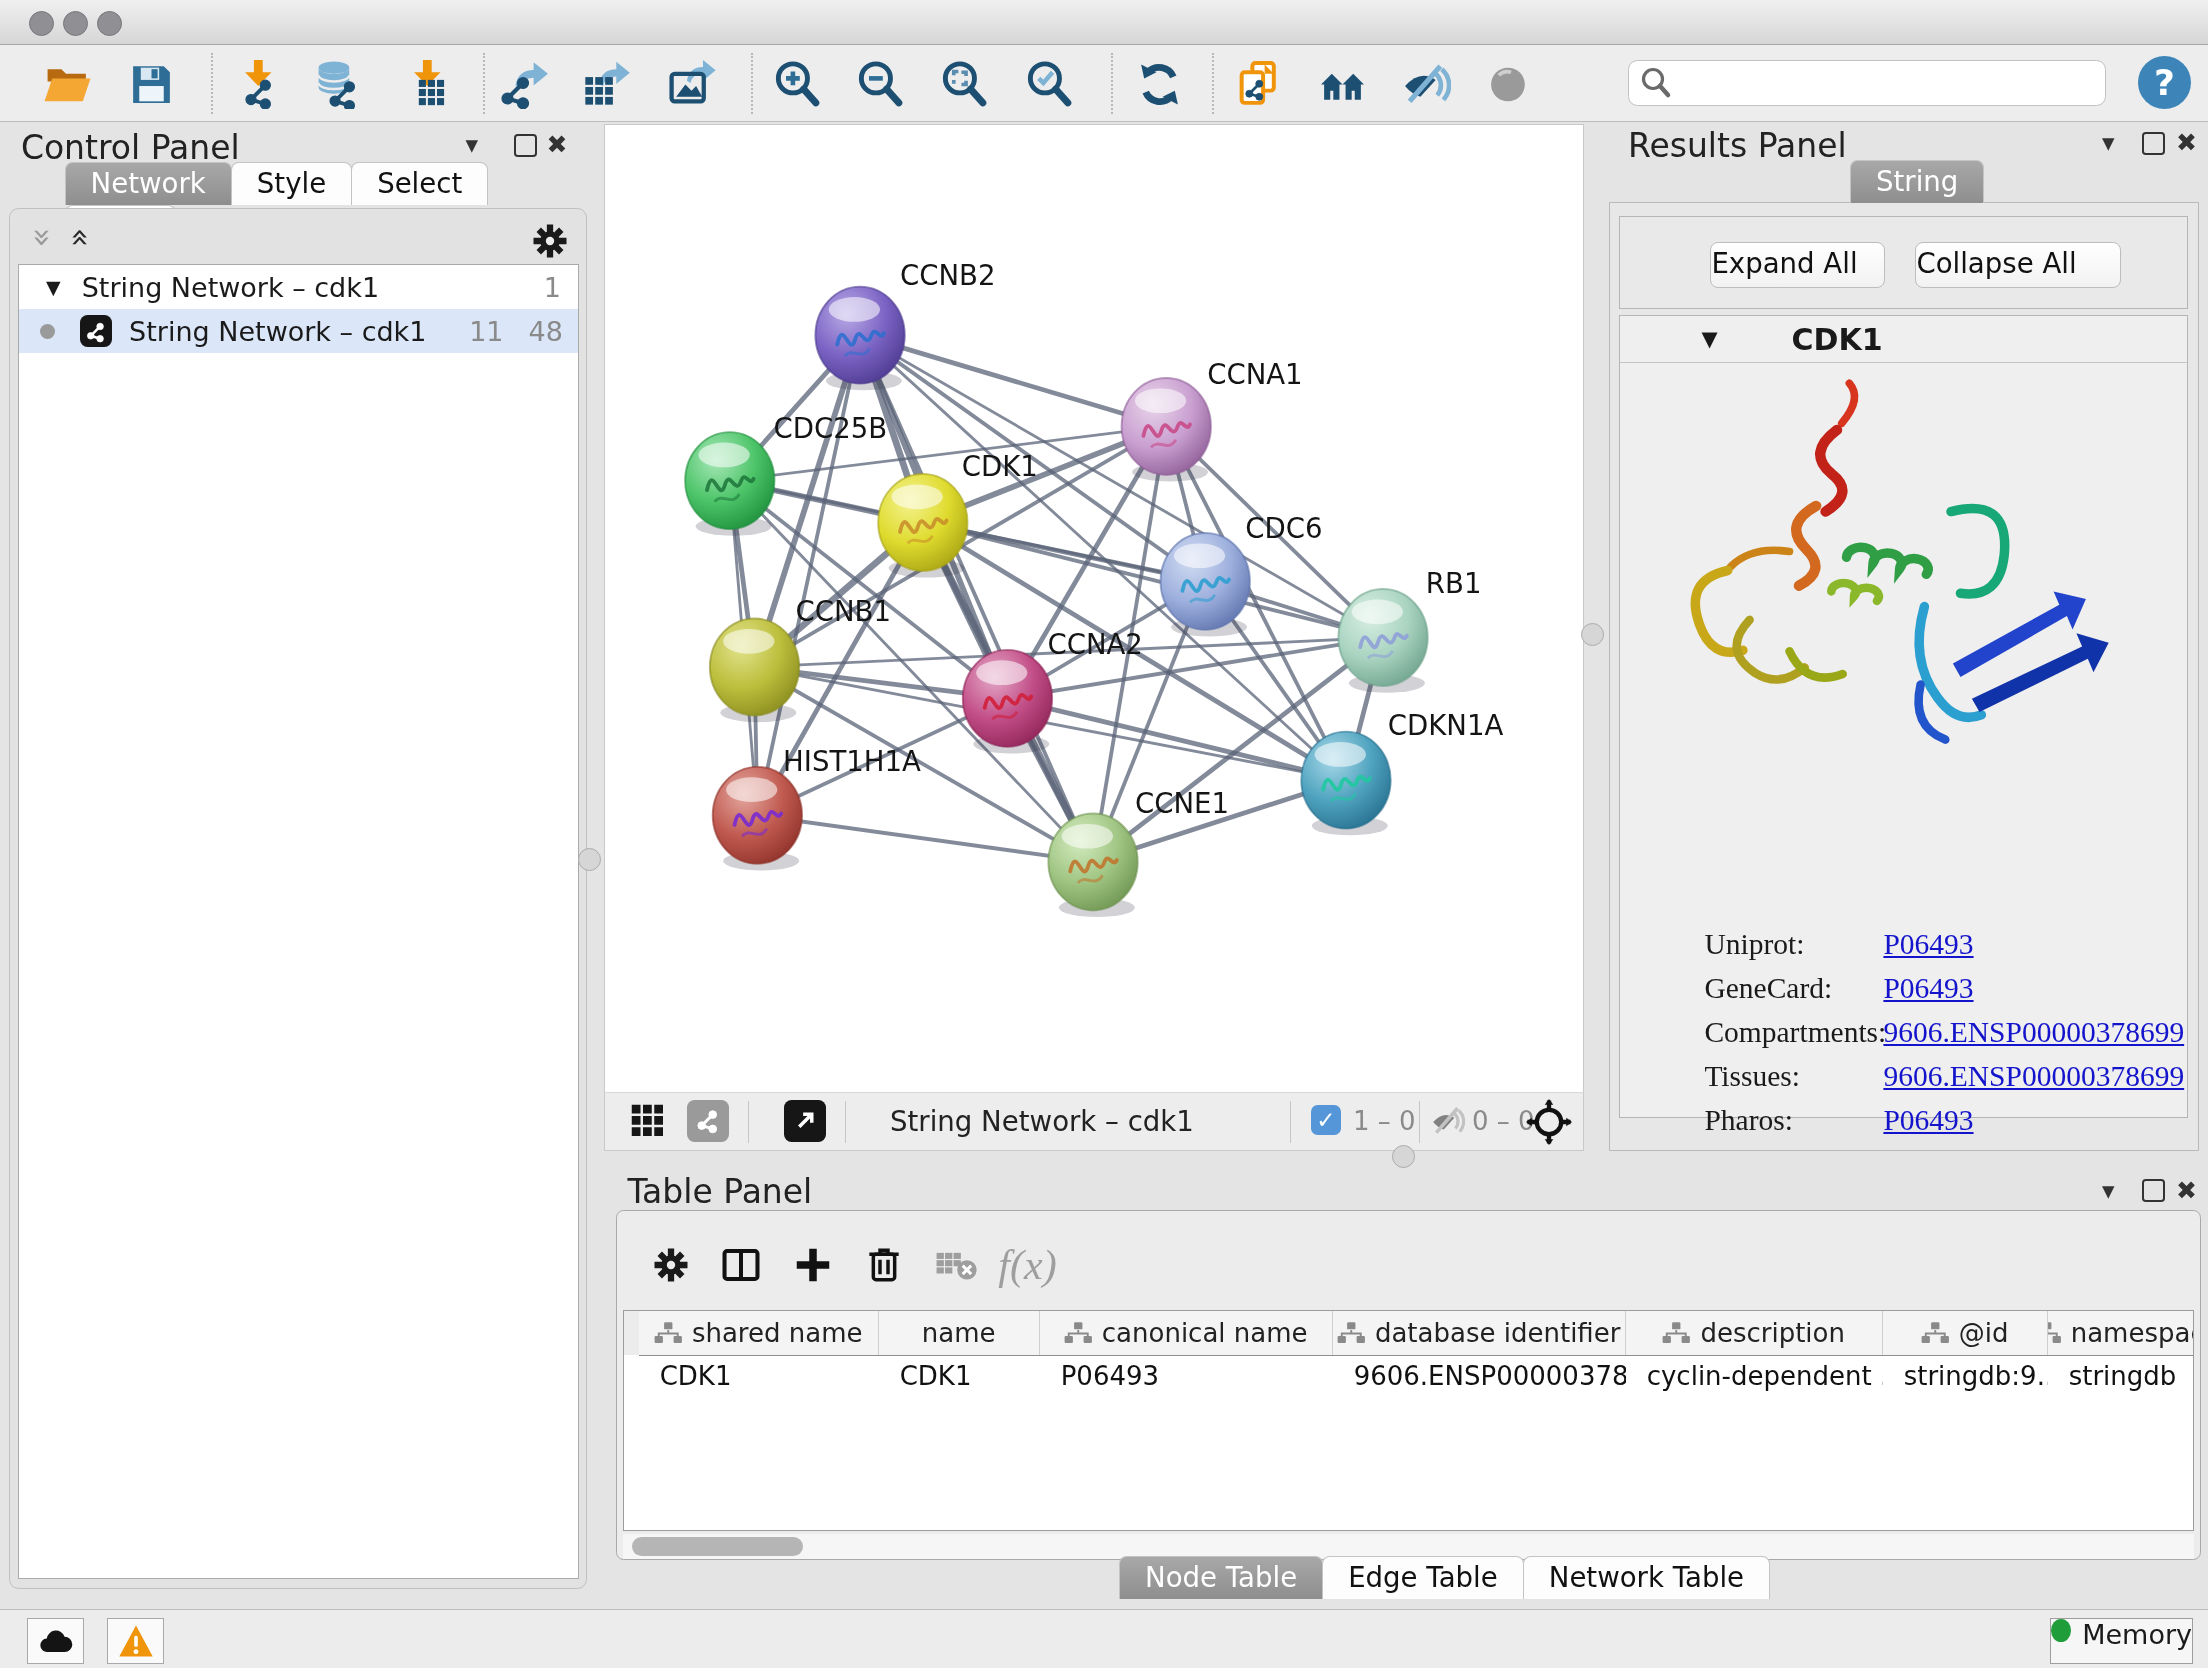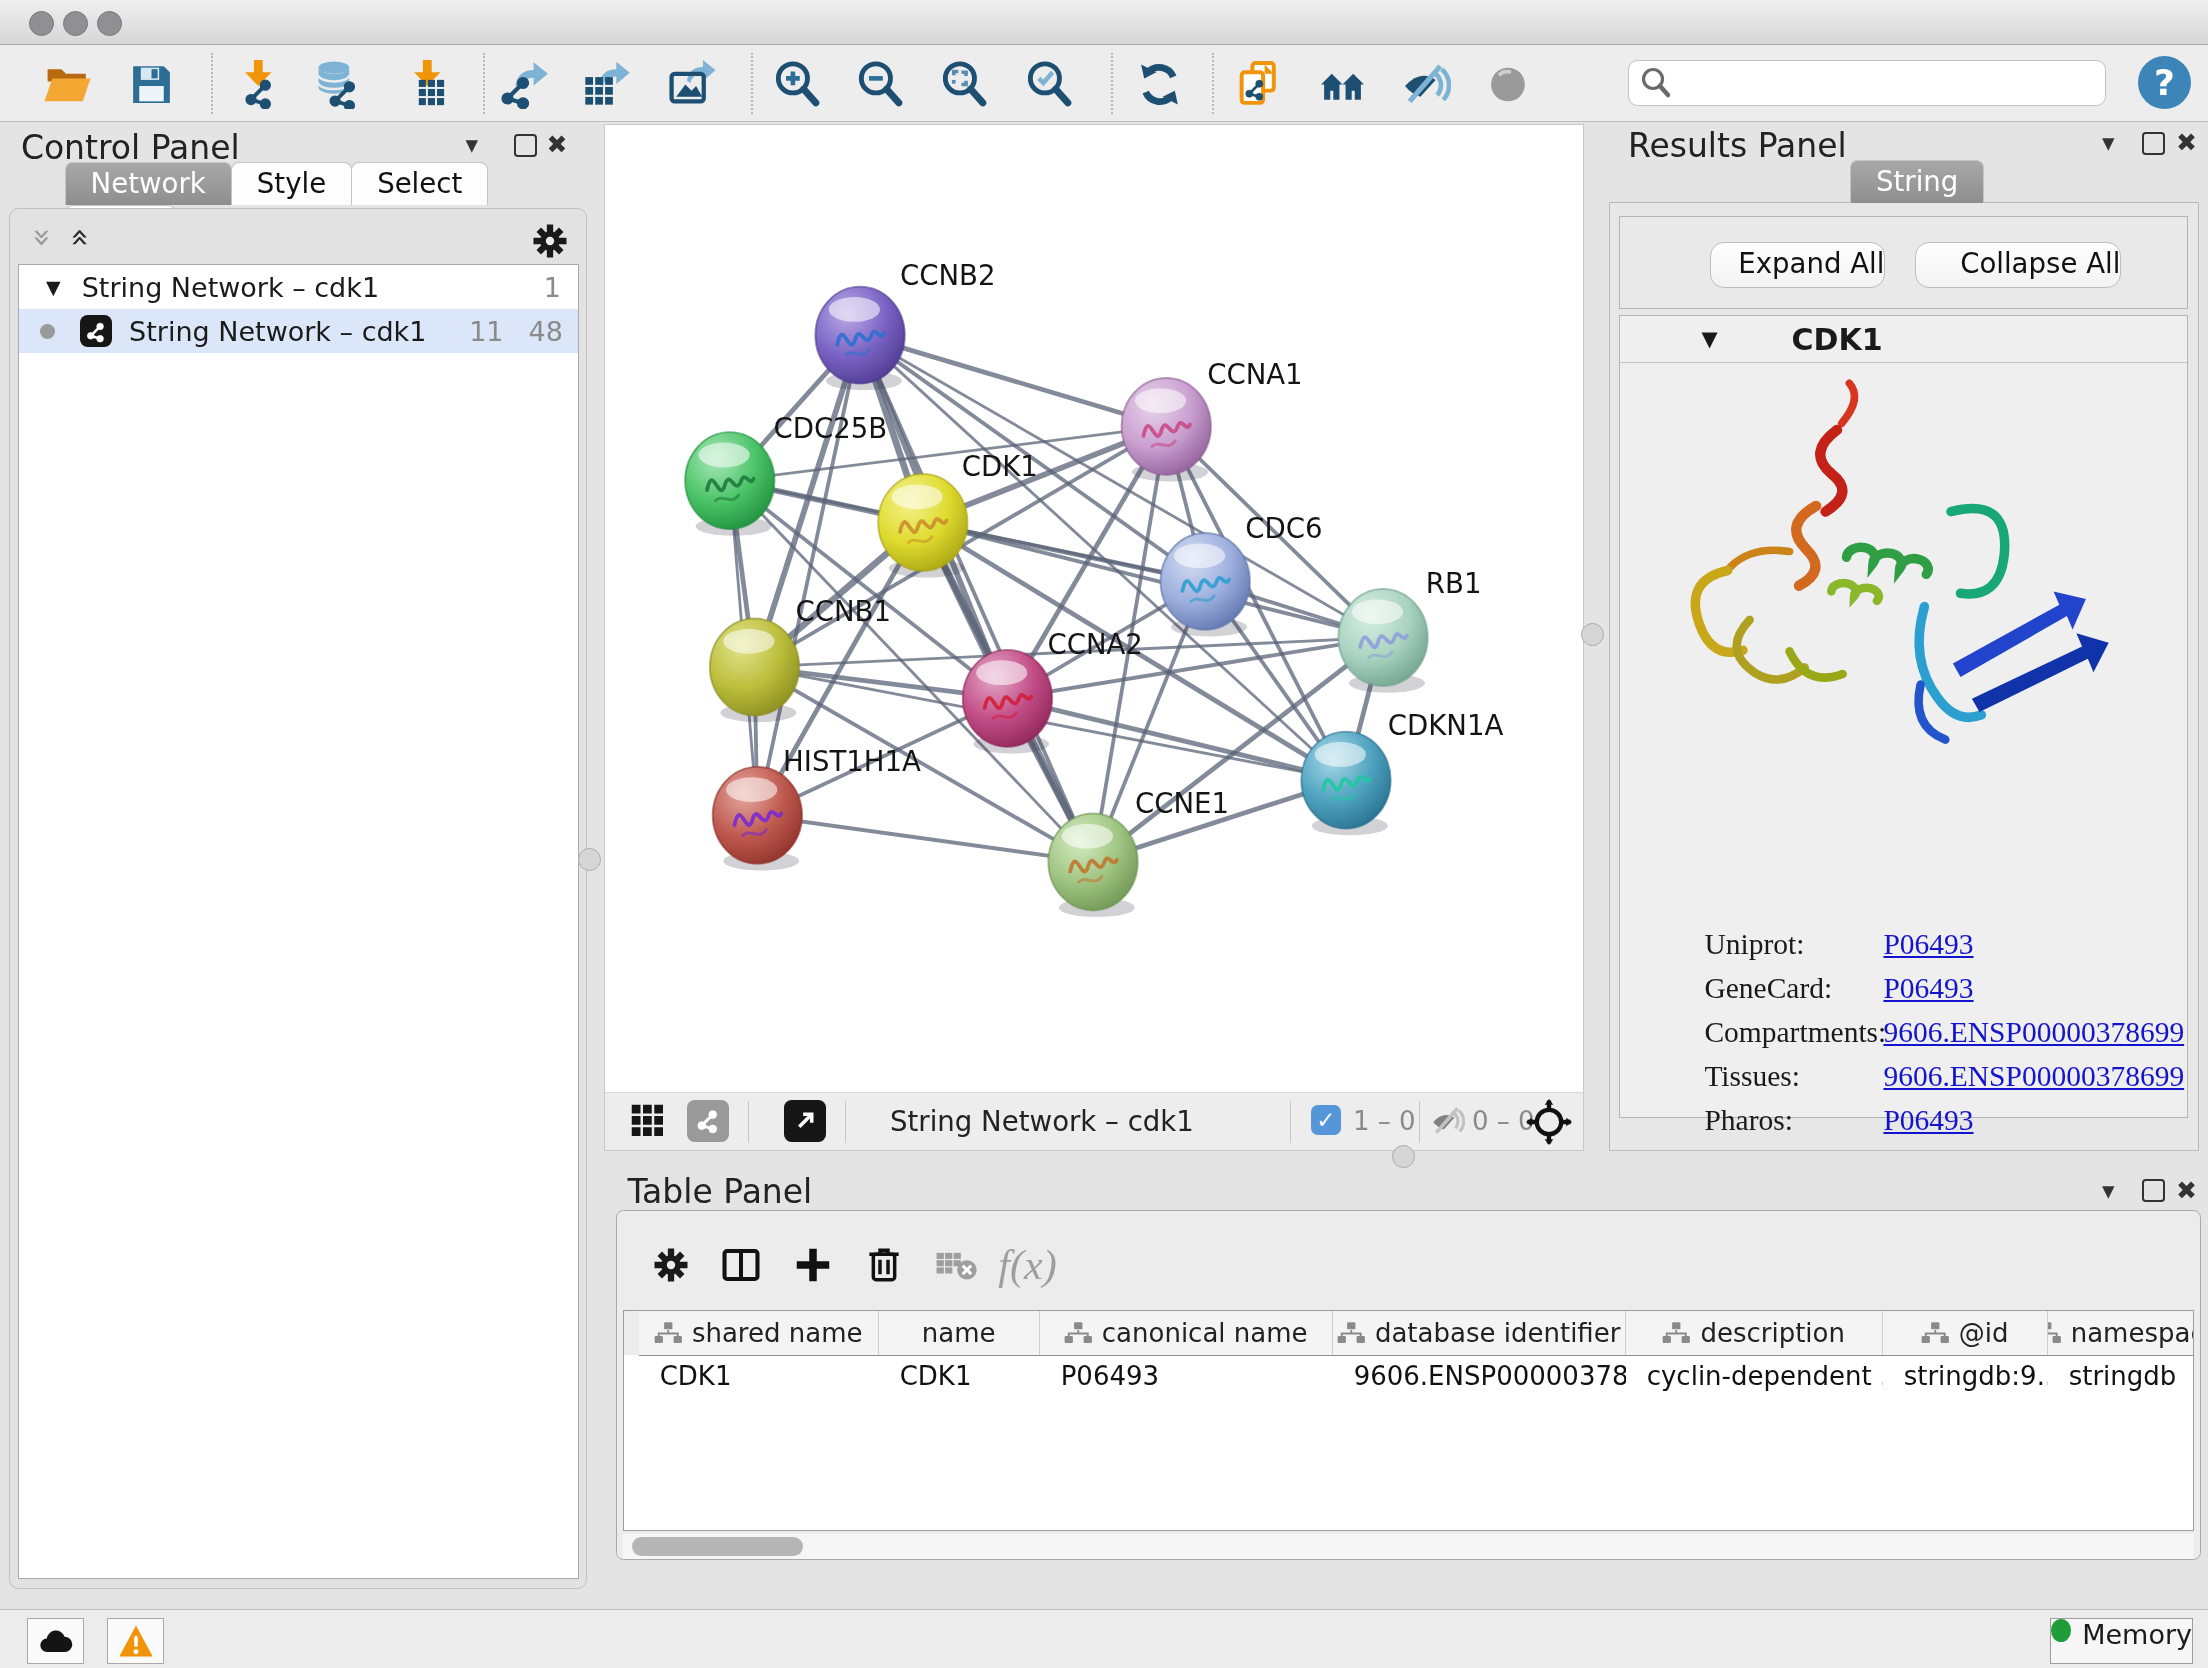--- a/index.html
+++ b/index.html
@@ -46,21 +46,21 @@
   .blackbox{background:#161616;border-radius:7.6px;width:42px;height:42px;display:flex;align-items:center;justify-content:center;}
   .graybox{background:#9a9a9a;border-radius:7.6px;width:42px;height:42px;display:flex;align-items:center;justify-content:center;}
   .badge-txt{font-size:26px;color:#8a8a8a;}
   #net-check{width:30px;height:30px;background:#5596d8;border-radius:6.7px;color:#fff;font-size:23px;
      display:flex;align-items:center;justify-content:center;}
   
   #results-panel{left:1607px;top:124px;width:593px;height:1027px;}
   #rp-box{position:absolute;left:1.9px;top:78px;width:588px;height:947px;background:#e7e7e7;border:1px solid #b9b9b9;}
   #rp-btnbox{position:absolute;left:9.5px;top:13.3px;right:9.5px;height:91px;border:1px solid #b5b5b5;background:#e9e9e9;}
   .rp-btn{position:absolute;top:25px;height:44px;line-height:42px;background:linear-gradient(#ffffff,#f2f2f2);
-     border:1px solid #bdbdbd;border-radius:14px;font-size:27.6px;text-align:right;color:#111;}
+     border:1px solid #bdbdbd;border-radius:8px;font-size:27.6px;text-align:left;color:#111;}
   #rp-section{position:absolute;left:9.5px;top:112px;right:9.5px;height:801px;border:1px solid #b5b5b5;background:#efefef;}
   #rp-sec-head{height:46px;border-bottom:1px solid #c5c5c5;font-size:30px;font-weight:bold;
      display:flex;align-items:center;}
   #rp-desc{height:42px;font-size:28.5px;padding:5.7px 0 0 25px;border-bottom:1px solid #d8d8d8;}
   #crosslinks{font-family:"Liberation Serif","DejaVu Serif",serif;font-size:29.5px;}
   #crosslinks .xl-head{font-weight:bold;font-size:30px;}
   .xl-row{position:relative;height:44px;}
   .xl-label{position:absolute;left:84px;}
   .xl-value{position:absolute;left:263px;color:#1414cc;text-decoration:underline;}
   
@@ -736,20 +736,21 @@
           <div class="tdcell" style="width: 293px; flex: 0 0 auto;">9606.ENSP00000378699</div>
           <div class="tdcell" style="width: 257px; flex: 0 0 auto;">cyclin-dependent ...</div>
           <div class="tdcell" style="width: 165px; flex: 0 0 auto;">stringdb:9...</div>
           <div class="tdcell" style="width: 159px; flex: 0 0 auto;">stringdb</div>
         </div>
     </div>
     <div id="t-hscroll">
         <div id="t-thumb"></div>
       </div>
   </div>
+  <div id="tp-tabs"><span class="tab active">Node Table</span><span class="tab">Edge Table</span><span class="tab">Network Table</span></div>
 </div>
 
 <div id="statusbar" class="abs">
   <span class="sbtn" style="left:27px">
     <svg width="38" height="32" viewBox="0 0 30 26">
         <path d="M8 22a5.5 5.5 0 0 1-.5-11 7.5 7.5 0 0 1 14.5-1.5 5.5 5.5 0 0 1 0 12.5z" fill="#141414"></path>
       </svg>
   </span>
   <span class="sbtn" style="left:107px">
     <svg width="38" height="36" viewBox="0 0 28 28">

